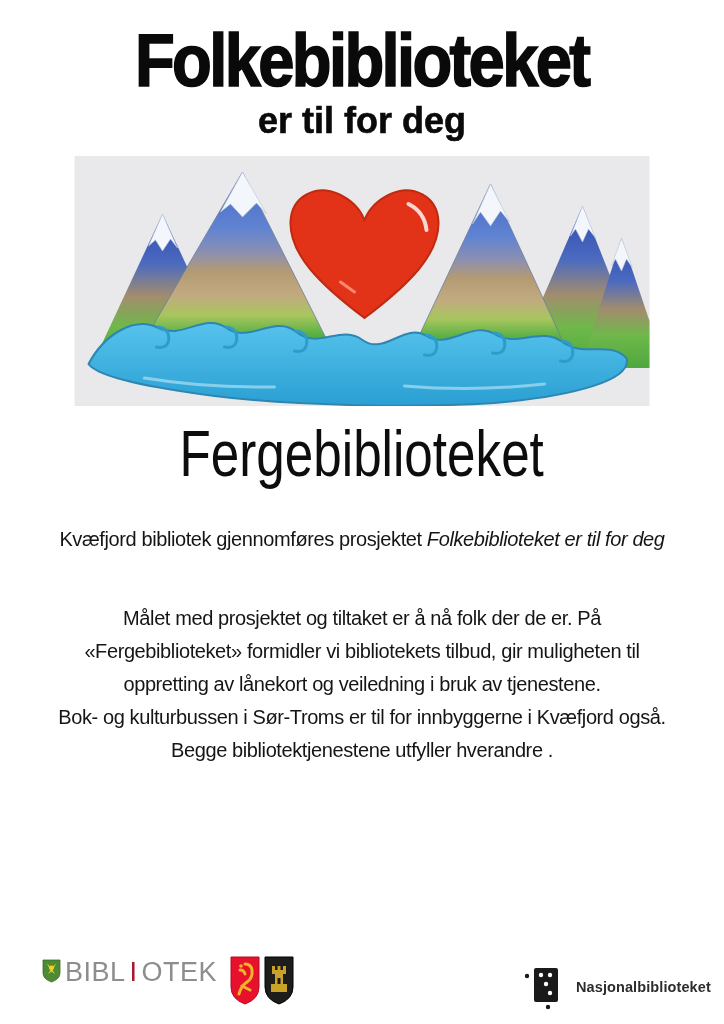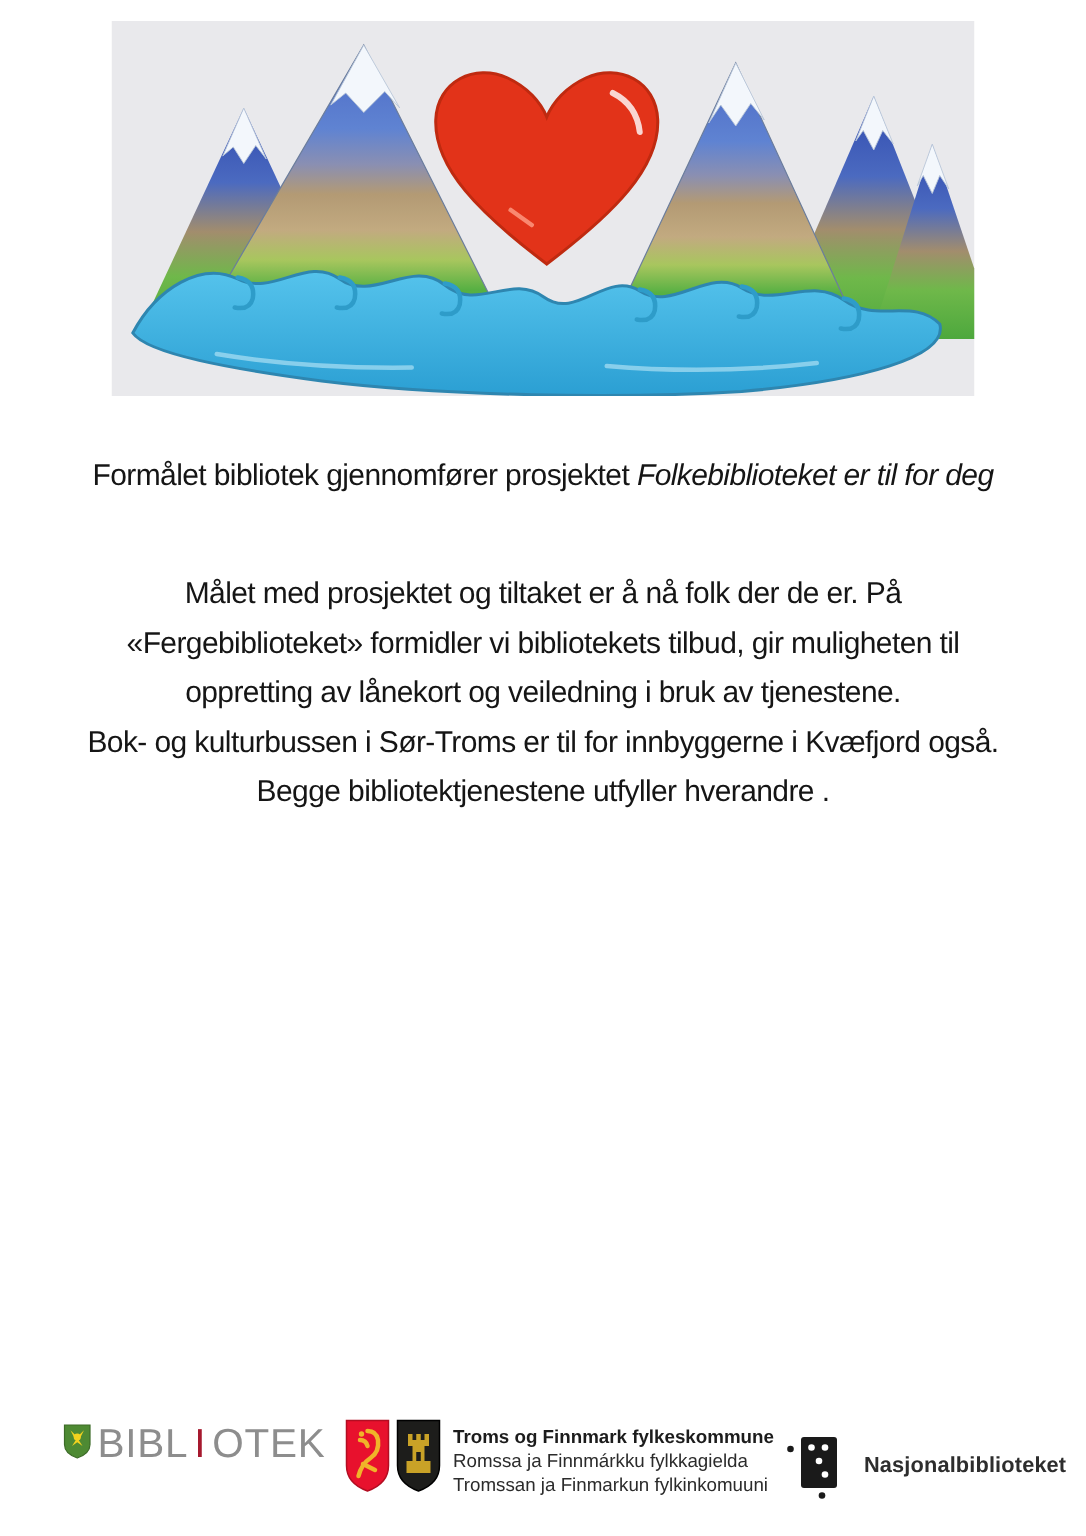--- a/index.html
+++ b/index.html
@@ -86,21 +86,25 @@
 
   .logo-nb{position:absolute;left:524px;top:22px;display:flex;align-items:center;gap:12px;text-align:left;}
   .nb-mark{width:40px;height:46px;}
   .nb-label{font-size:14.5px;font-weight:700;color:#2d2d2d;letter-spacing:.1px;}
 </style>
 </head>
 <body>
 
 <div class="poster">
 
-
+  <div class="title">
+    <span class="title-inner">Folkebiblioteket</span>
+  </div>
+
+  <div class="subtitle">er til for deg</div>
 
   <div class="art">
     <svg width="578" height="250" viewBox="0 0 575 250" xmlns="http://www.w3.org/2000/svg">
       <defs>
         <linearGradient id="mtn" x1="0" y1="0" x2="0" y2="1">
           <stop offset="0" stop-color="#4a67c4"></stop>
           <stop offset="0.28" stop-color="#5f83d2"></stop>
           <stop offset="0.40" stop-color="#8a8fb2"></stop>
           <stop offset="0.50" stop-color="#b39a74"></stop>
           <stop offset="0.62" stop-color="#c2aa80"></stop>
@@ -159,24 +163,27 @@
         <path d="M352,179 q 12,2 10,14 q -2,8 -12,6"></path>
         <path d="M420,177 q 12,2 10,14 q -2,8 -12,6"></path>
         <path d="M488,185 q 12,2 10,14 q -2,8 -12,6"></path>
       </g>
 
       <path d="M70,222 q 60,10 130,9" fill="none" stroke="#bfe9f8" stroke-width="3" stroke-linecap="round" opacity="0.6"></path>
       <path d="M330,230 q 70,6 140,-2" fill="none" stroke="#bfe9f8" stroke-width="3" stroke-linecap="round" opacity="0.6"></path>
     </svg>
   </div>
 
+  <div class="event-heading">
+    <span class="event-heading-inner">Fergebiblioteket</span>
+  </div>
 
 
   <p class="para p1">
-    <span>Formålet bibliotek gjennomfører prosjektet </span><em>Folkebiblioteket er til for deg</em>
+    <span>Kvæfjord bibliotek gjennomføres prosjektet </span><em>Folkebiblioteket er til for deg</em>
   </p>
 
   <p class="para p2 pre">Målet med prosjektet og tiltaket er å nå folk der de er. På
 «Fergebiblioteket» formidler vi bibliotekets tilbud, gir muligheten til
 oppretting av lånekort og veiledning i bruk av tjenestene.
 Bok- og kulturbussen i Sør-Troms er til for innbyggerne i Kvæfjord også.
 Begge bibliotektjenestene utfyller hverandre .</p>
 
   <div class="footer">
 
@@ -211,25 +218,20 @@
         <svg width="30" height="50" viewBox="0 0 30 50">
           <path d="M1,1 h28 v30 q0,12 -14,17 q-14,-5 -14,-17 Z" fill="#1d1d1b" stroke="#000" stroke-width="1"></path>
           <g fill="#c9a227">
             <path d="M8,10 h3 v4 h2.5 v-4 h3 v4 h2.5 v-4 h3 v8 h-14 Z"></path>
             <path d="M11,18 h8 v10 h-8 Z"></path>
             <path d="M7,28 h16 v8 h-16 Z"></path>
           </g>
           <rect x="13.5" y="22" width="3" height="6" fill="#1d1d1b"></rect>
         </svg>
       </div>
-      <div class="troms-text">
-        <div class="bold">Troms og Finnmark fylkeskommune</div>
-        <div>Romssa ja Finnmárkku fylkkagielda</div>
-        <div>Tromssan ja Finmarkun fylkinkomuuni</div>
-      </div>
     </div>
 
     <div class="logo-nb">
       <svg class="nb-mark" viewBox="0 0 40 46">
         <rect x="10" y="4" width="24" height="34" rx="2" fill="#1a1a1a"></rect>
         <g fill="#ffffff">
           <circle cx="17" cy="11" r="2.2"></circle>
           <circle cx="26" cy="11" r="2.2"></circle>
           <circle cx="22" cy="20" r="2.2"></circle>
           <circle cx="26" cy="29" r="2.2"></circle>

